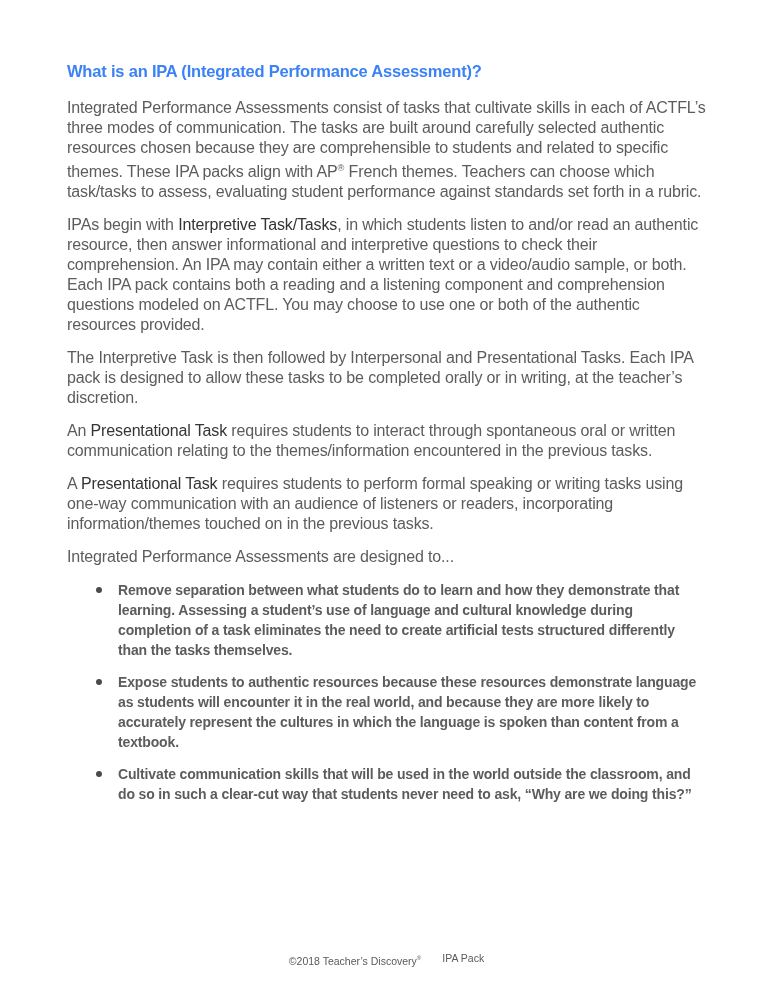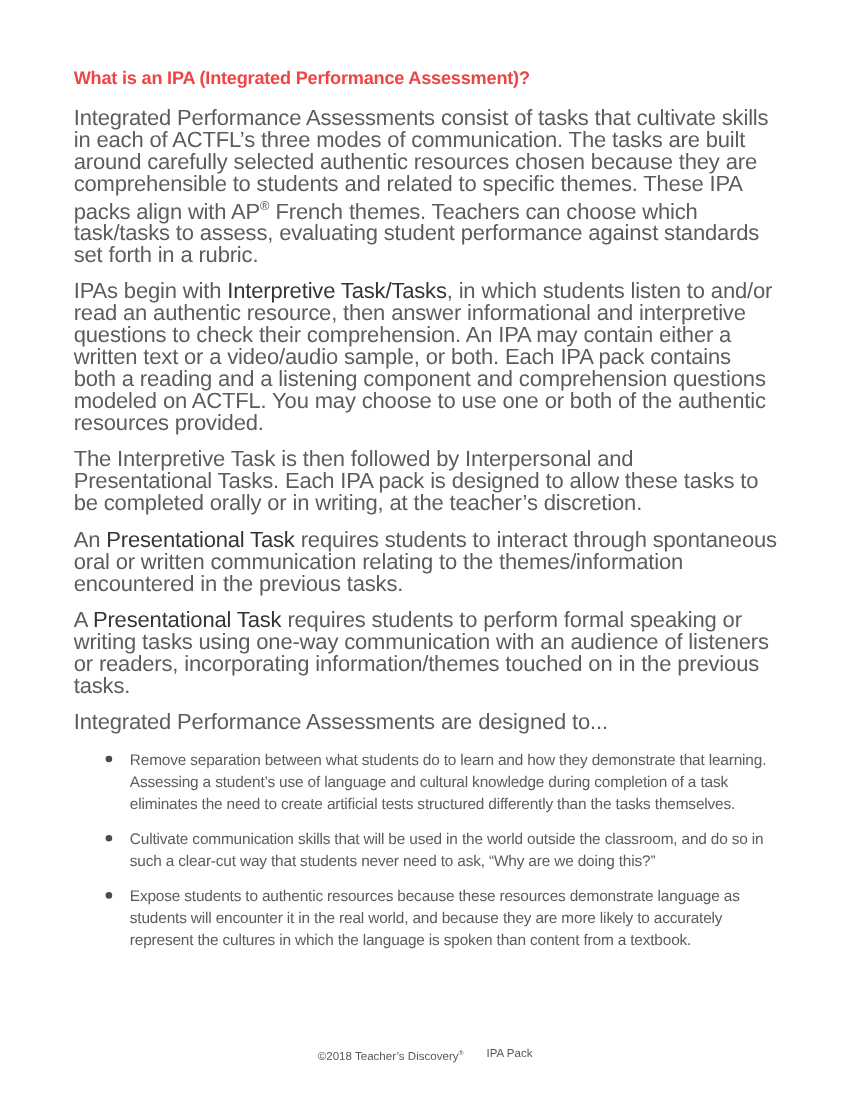--- a/index.html
+++ b/index.html
@@ -17,49 +17,50 @@
   }
   .content {
     position: absolute;
     left: 67px;
     top: 62px;
     width: 640px;
   }
   h1, h2 {
     font-size: 16.5px;
     font-weight: 700;
-    color: #ef4444;
+    color: #3b82f6;
     letter-spacing: -0.2px;
     margin: 0 0 16px 0;
     line-height: 1.2;
   }
   h2 {
     margin-top: 37px;
   }
   p {
-    font-size: 20px;
+    font-size: 16px;
     line-height: 20px;
     color: #5b5c5e;
     letter-spacing: -0.15px;
     margin: 0 0 13px 0;
   }
   p .b, li .b {
     font-weight: 400;
     color: #343436;
   }
   .i { font-style: italic; }
   .sup {
     font-size: 58%;
     vertical-align: super;
     letter-spacing: 0;
   }
   ul.benefits {
     list-style: none;
     margin: 2px 0 0 0;
     padding: 0 0 0 51px;
+    font-weight: bold;
   }
   ul.benefits li {
     position: relative;
     font-size: 14px;
     line-height: 20px;
     color: #5b5c5e;
     letter-spacing: -0.15px;
     margin: 0 0 12px 0;
   }
   ul.benefits li::before {
@@ -102,22 +103,22 @@
 
     <p><span>An </span><span class="b">Presentational Task</span><span> requires students to interact through spontaneous oral or written communication relating to the themes/information encountered in the previous tasks.</span></p>
 
     <p><span>A </span><span class="b">Presentational Task</span><span> requires students to perform formal speaking or writing tasks using one-way communication with an audience of listeners or readers, incorporating information/themes touched on in the previous tasks.</span></p>
 
 
     <p><span>Integrated Performance Assessments are designed to...</span></p>
 
     <ul class="benefits">
       <li><span>Remove separation between what students do to learn and how they demonstrate that learning. Assessing a student’s use of language and cultural knowledge during completion of a task eliminates the need to create artificial tests structured differently than the tasks themselves.</span></li>
+      <li><span>Expose students to authentic resources because these resources demonstrate language as students will encounter it in the real world, and because they are more likely to accurately represent the cultures in which the language is spoken than content from a textbook.</span></li>
       <li><span>Cultivate communication skills that will be used in the world outside the classroom, and do so in such a clear-cut way that students never need to ask, “Why are we doing this?”</span></li>
-      <li><span>Expose students to authentic resources because these resources demonstrate language as students will encounter it in the real world, and because they are more likely to accurately represent the cultures in which the language is spoken than content from a textbook.</span></li>
     </ul>
 
   </div>
 
   <div class="footer">
     <span><span>©2018 Teacher’s Discovery</span><span class="sup">®</span></span>
     <span><span>IPA Pack</span></span>
   </div>
 </div>
 

